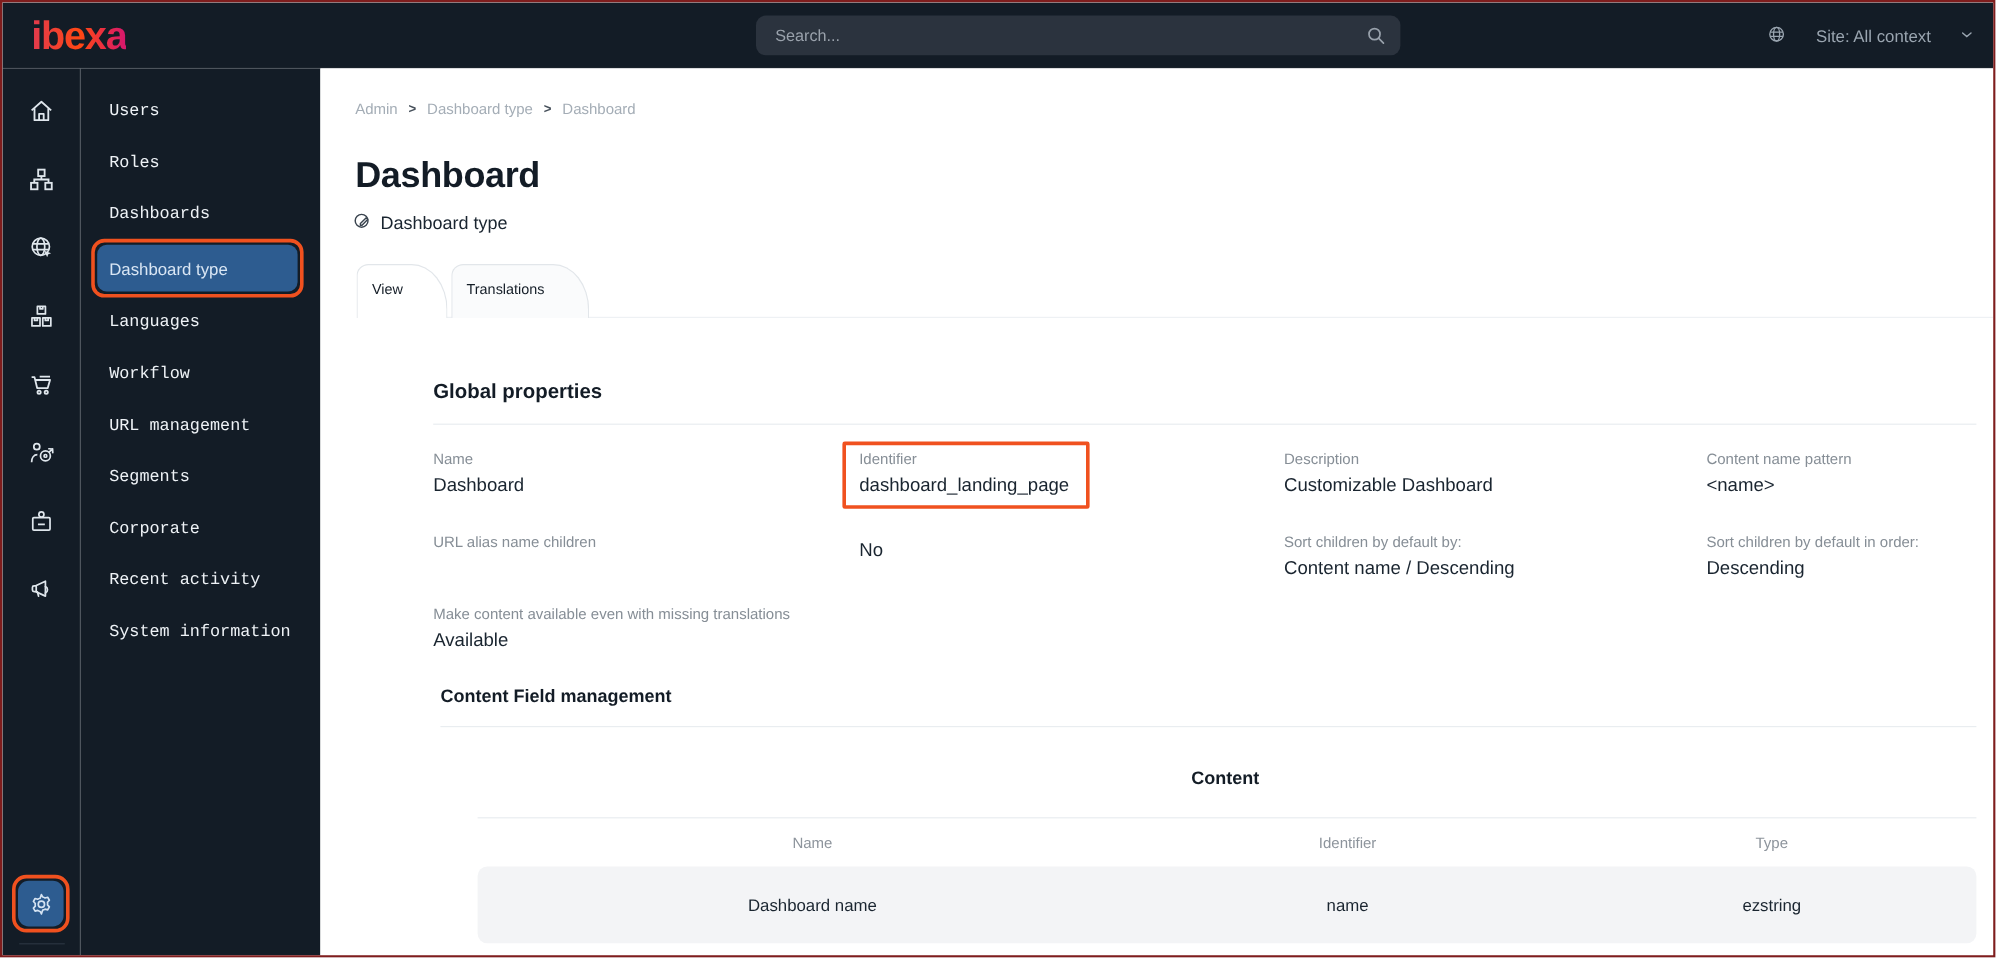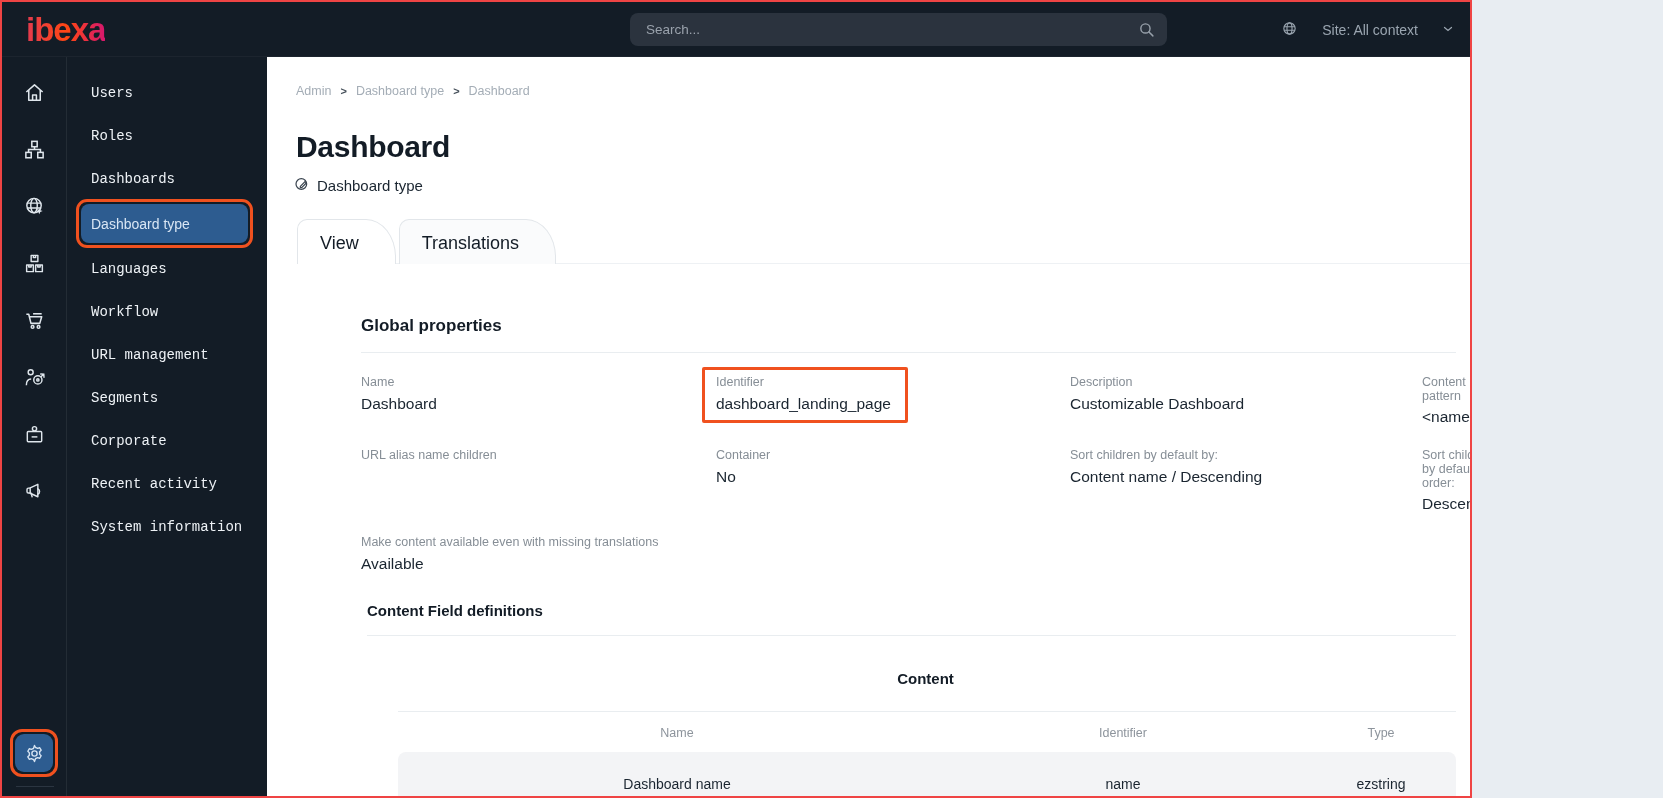--- a/index.html
+++ b/index.html
@@ -1,18 +1,18 @@
 <!DOCTYPE html>
 <html><head>
 <meta charset="utf-8">
 <style>
   * { margin:0; padding:0; box-sizing:border-box; }
   body { font-family:"Liberation Sans","DejaVu Sans",sans-serif; background:#e8edf2; }
   .frame{
-    width:1472px;height:798px;border:2px solid #ef4444;background:#fff;
+    width:1663px;height:798px;border:2px solid #7f1d1d;background:#fff;
     display:flex;flex-direction:column;overflow:hidden;position:relative;
   }
   
   .topbar{
     height:55px;flex:none;background:#131c26;position:relative;
     border-bottom:1px solid rgba(255,255,255,.04);
   }
   .logo{
     position:absolute;left:24px;top:50%;transform:translateY(-50%);
     font-size:33px;font-weight:700;letter-spacing:-1px;line-height:1;
@@ -67,21 +67,21 @@
   .crumbs{margin:27px 0 0 29px;font-size:12.5px;color:#a4adb6;display:flex;gap:9px;align-items:center;}
   .crumb{cursor:pointer;}
   .crumb-sep{color:#47515b;font-weight:700;font-size:11px;}
   .page-title{margin:32px 0 0 29px;font-size:30px;font-weight:700;color:#131c26;letter-spacing:-.3px;}
   .subtitle{margin:12px 0 0 27px;display:flex;align-items:center;gap:7px;font-size:15px;color:#1a2530;}
   .subtitle svg{color:#3a444f;}
   .tabs{margin:24px 0 -1px 30px;display:flex;gap:3px;position:relative;z-index:2;height:45px;}
   .tab{
     border:1px solid #e2e6ea;border-bottom:none;background:#fafbfc;
     border-radius:10px 30px 0 0 / 10px 38px 0 0;
-    padding:13px 36px 0 22px;font-size:18px;color:#131c26;cursor:pointer;white-space:nowrap;
+    padding:13px 36px 0 12px;font-size:12px;color:#131c26;cursor:pointer;white-space:nowrap;
   }
   .tab.active{background:#fff;font-weight:400;}
   .panel{border-top:1px solid #eef1f4;padding:52px 14px 0 50px;margin-left:44px;}
   .section-heading{font-size:17px;font-weight:700;color:#131c26;}
   .hr{border:none;border-top:1px solid #e9edf0;margin-top:16px;}
   .gp-grid{
     margin-top:22px;display:grid;grid-template-columns:355px 354px 352px 1fr;
     row-gap:21px;
   }
   .field-label{font-size:12.5px;color:#868e96;min-height:15px;}
@@ -288,40 +288,39 @@
           <div class="field-cell">
             <div class="field-label">Content name pattern</div>
             <div class="field-value">&lt;name&gt;</div>
           </div>
 
           <div class="field-cell">
             <div class="field-label">URL alias name children</div>
             <div class="field-value"></div>
           </div>
           <div class="field-cell">
-            <div class="field-label">Container</div>
             <div class="field-value">No</div>
           </div>
           <div class="field-cell">
             <div class="field-label">Sort children by default by:</div>
             <div class="field-value">Content name / Descending</div>
           </div>
           <div class="field-cell">
             <div class="field-label">Sort children by default in order:</div>
             <div class="field-value">Descending</div>
           </div>
 
           <div class="field-cell">
             <div class="field-label">Make content available even with missing translations</div>
             <div class="field-value">Available</div>
           </div>
         </div>
 
         <div class="cfd">
-          <div class="sub-heading">Content Field definitions</div>
+          <div class="sub-heading">Content Field management</div>
           <hr class="hr">
 
           <div class="content-group">
             <div class="sub-heading">Content</div>
             <hr class="hr">
 
             <div class="ftable">
               <div class="ftable-head">
                 <div>Name</div>
                 <div>Identifier</div>

